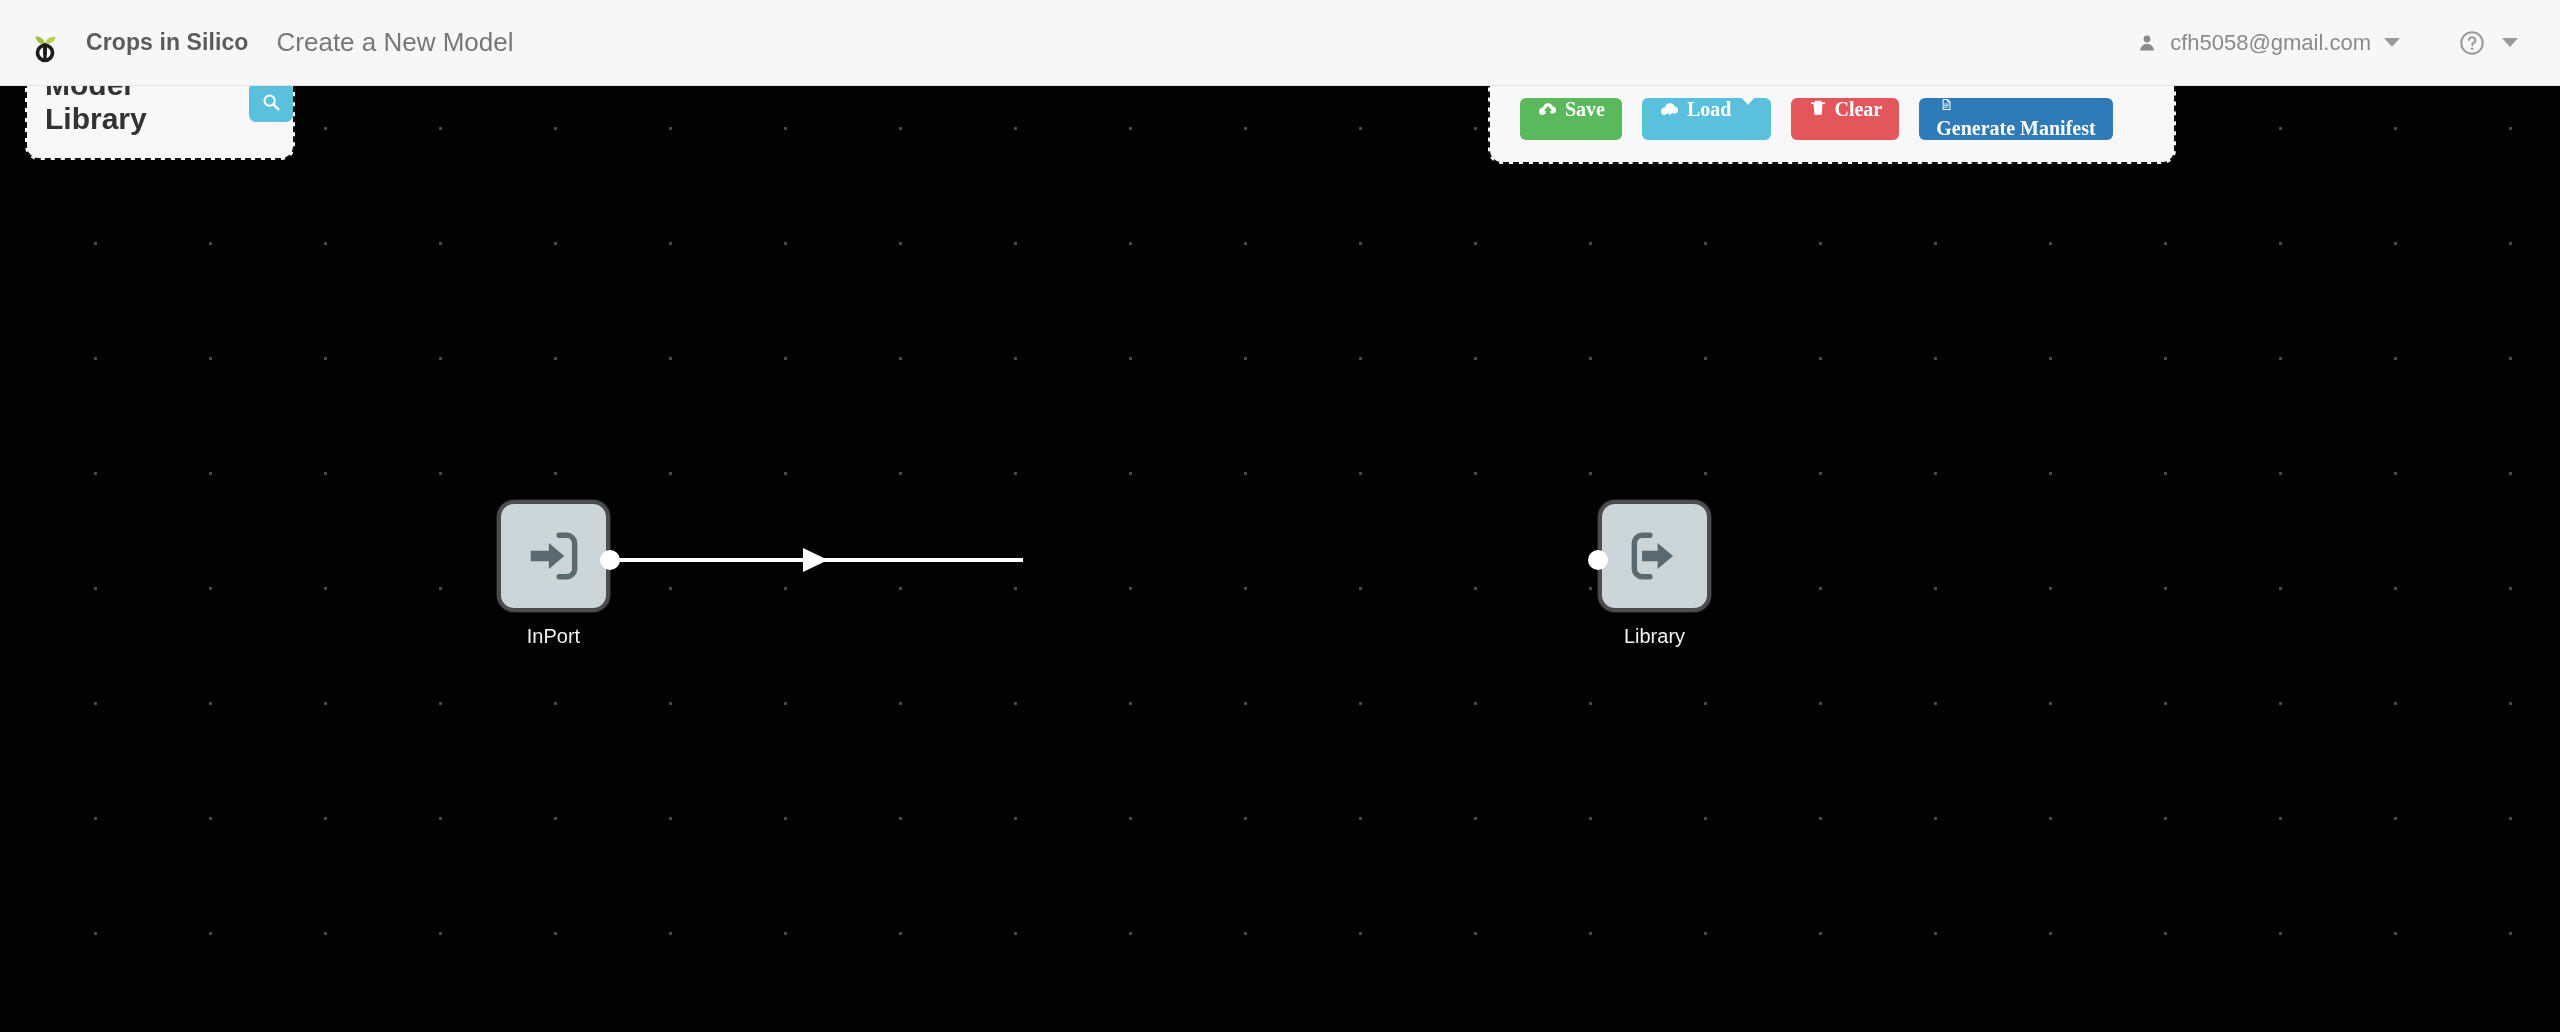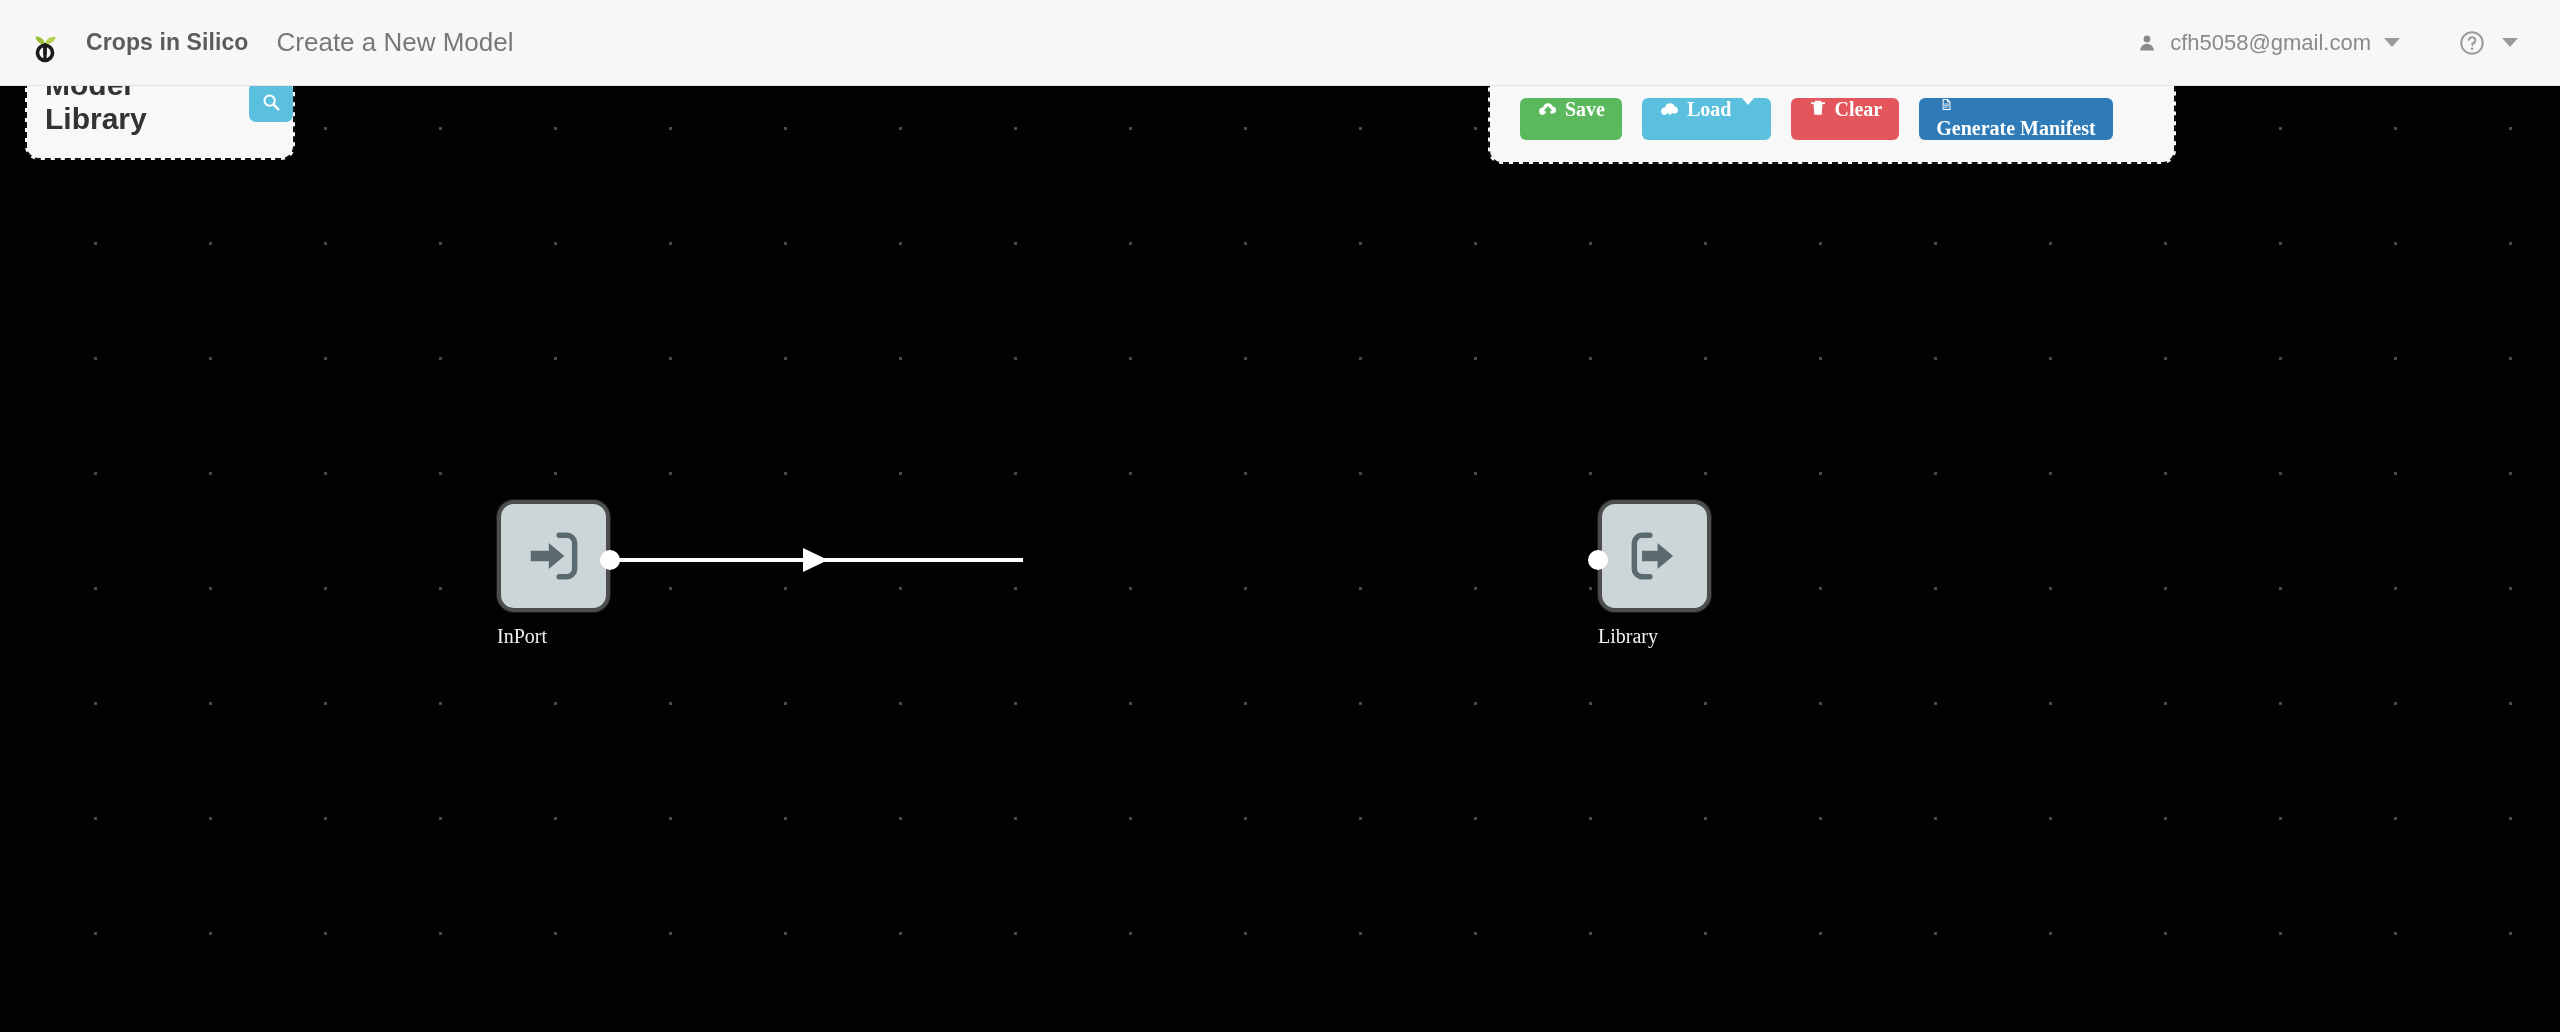--- a/index.html
+++ b/index.html
@@ -91,22 +91,22 @@
 
   
   .node { position:absolute; z-index:20; }
   .node-box {
     width:113px; height:112px; border-radius:17px;
     background:#ccd6d8; border:4px solid #4d4d4d;
     box-shadow:0 0 0 1px #1c1c1c;
     display:flex; align-items:center; justify-content:center;
   }
   .node-label {
-    margin-top:13px; text-align:left;
-    font-family:Liberation Serif, serif;
+    margin-top:13px; text-align:center;
+    font-family:Liberation Sans, sans-serif;
     font-size:20px; color:#f2f2f2; white-space:nowrap;
   }
   .port {
     position:absolute; width:20px; height:20px; border-radius:50%;
     background:#fff; z-index:25;
   }
   .port-ring {
     position:absolute; width:62px; height:62px; border-radius:50%;
     border:13px solid #f63ef0; background:transparent; z-index:24;
   }

